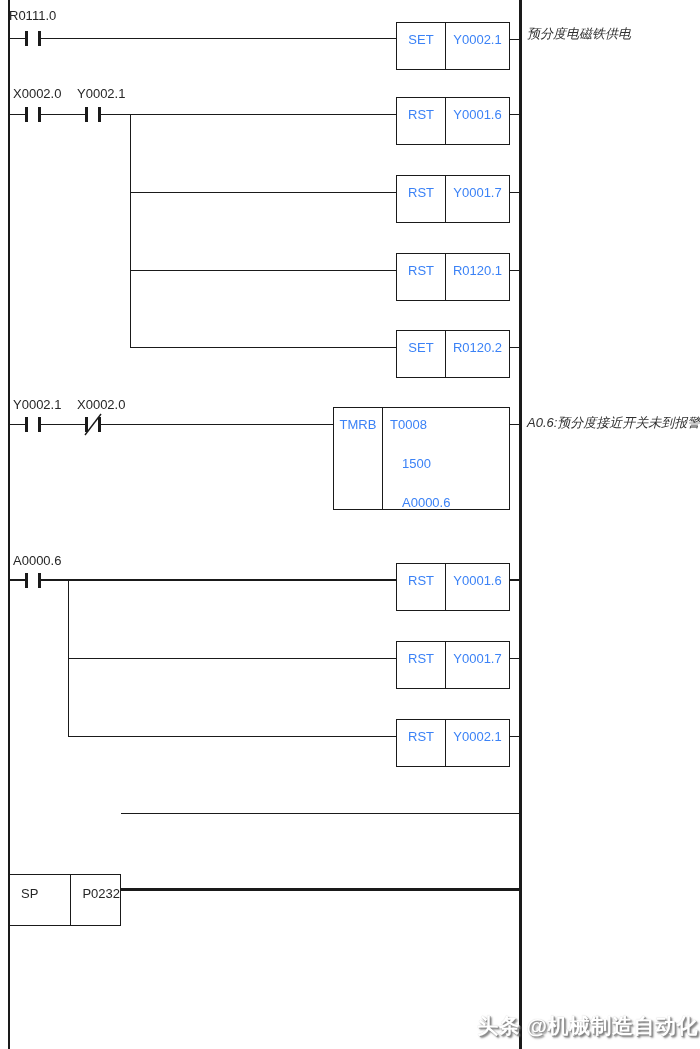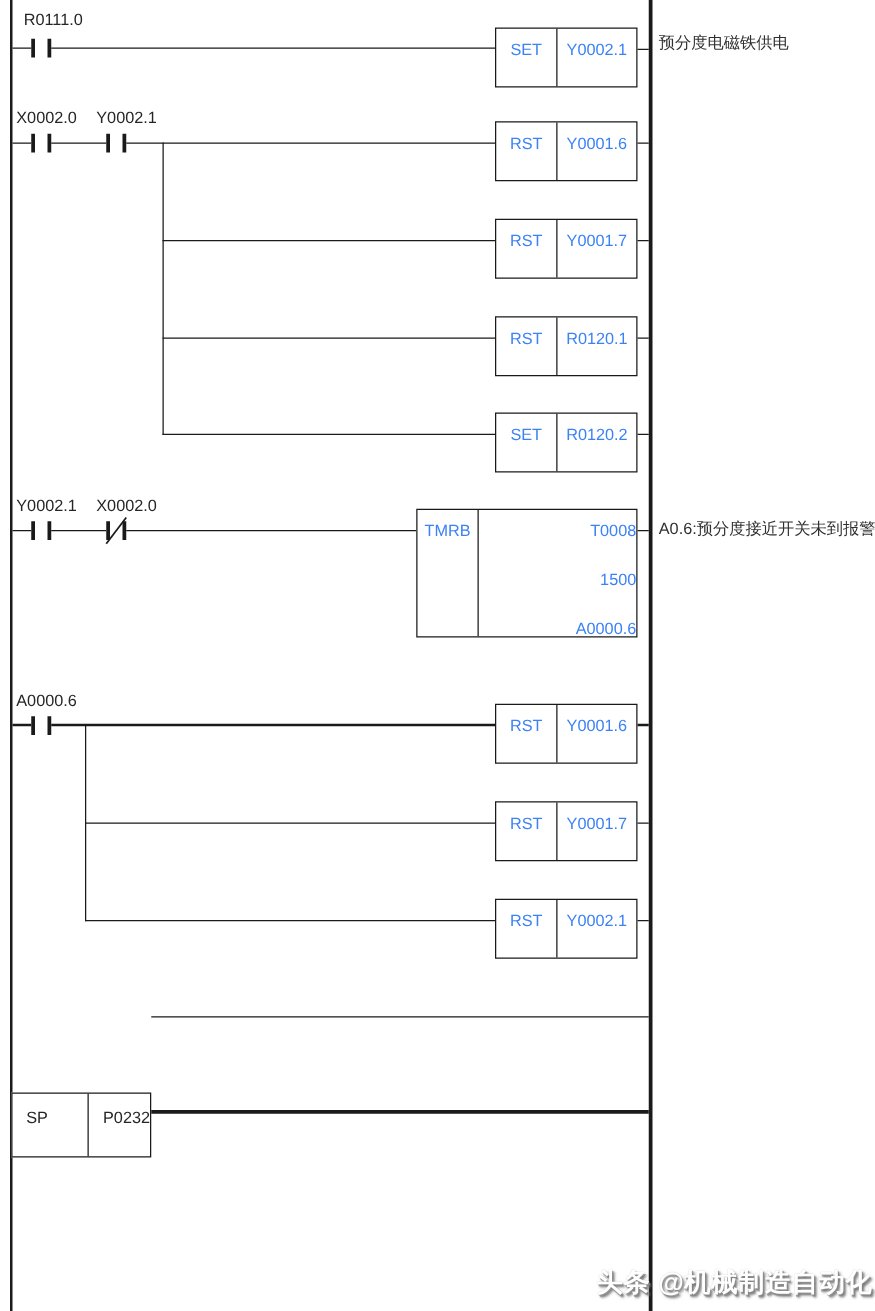--- a/index.html
+++ b/index.html
@@ -6,32 +6,32 @@
   #stage{
     position:relative;width:700px;height:1049px;background:#ffffff;
     font-family:"Liberation Sans",sans-serif;overflow:hidden;
   }
   .h{position:absolute;height:1px;background:#1a1a1a;}
   .h.t2{height:2px;}
   .h.t3{height:3px;}
   .v{position:absolute;width:1px;background:#1a1a1a;}
   .rail{position:absolute;top:0;height:1049px;background:#1a1a1a;}
   .lbl{position:absolute;font-size:13px;line-height:13px;color:#262626;white-space:nowrap;}
-  .cmt{position:absolute;font-size:13px;line-height:14px;color:#303030;white-space:nowrap;}
+  .cmt{position:absolute;font-size:13px;line-height:14px;color:#303030;white-space:nowrap;font-style:italic;}
   .contact{position:absolute;width:16px;height:15px;background:#fff;}
   .contact .b{position:absolute;top:0;height:15px;width:3px;background:#1a1a1a;}
   .contact .bl{left:0;}
   .contact .br{right:0;}
   .contact svg{position:absolute;left:-2px;top:-5px;overflow:visible;}
   .box{position:absolute;box-sizing:border-box;border:1px solid #1a1a1a;background:#fff;
        display:flex;font-size:13px;line-height:13px;color:#3b82f6;}
   .box .c1{box-sizing:border-box;width:49px;border-right:1px solid #1a1a1a;text-align:center;padding-top:10px;}
   .box .c2{flex:1;text-align:center;padding-top:10px;}
   .box.tmrb .c2{text-align:left;padding-left:7px;}
-  .box.tmrb .row{height:13px;text-align:right;}
+  .box.tmrb .row{height:13px;}
   .box.tmrb .row + .row{margin-top:26px;margin-left:12px;}
   .endbox{position:absolute;box-sizing:border-box;border:1px solid #1a1a1a;border-top:3px solid #1a1a1a;
           background:#fff;font-size:13px;line-height:13px;color:#262626;padding:9px 0 0 11px;}
   .spbox{position:absolute;box-sizing:border-box;border:1px solid #1a1a1a;background:#fff;
          display:flex;font-size:13px;line-height:13px;color:#262626;}
   .spbox .c1{box-sizing:border-box;width:68px;border-right:1px solid #1a1a1a;padding:12px 0 0 11px;}
   .spbox .c2{flex:1;padding:12px 0 0 11px;}
   .wm{position:absolute;left:400px;top:1012px;width:298px;text-align:right;z-index:5;
       font-size:21px;font-weight:bold;color:#ffffff;letter-spacing:0.5px;
       text-shadow:2px 2px 2px #7d7d7d, 1px 1px 0 #a9a9a9, 0 0 1px #c8c8c8;
@@ -39,21 +39,21 @@
 </style>
 </head>
 <body>
 
 <div id="stage">
 
   <div class="rail" style="left:8px;width:2px"></div>
   <div class="rail" style="left:519px;width:3px"></div>
 
   <div class="h" style="left:10px;top:38px;width:386px"></div>
-  <div class="lbl" style="left:19px;top:9px">R0111.0</div>
+  <div class="lbl" style="left:9px;top:9px">R0111.0</div>
   <div class="contact" style="left:25px;top:31px">
     <div class="b bl"></div>
     <div class="b br"></div>
   </div>
   <div class="box" style="left:396px;top:22px;width:114px;height:48px">
     <div class="c1">SET</div>
     <div class="c2">Y0002.1</div>
   </div>
   <div class="h" style="left:510px;top:39px;width:9px"></div>
   <div class="cmt" style="left:527px;top:27px">预分度电磁铁供电</div>

